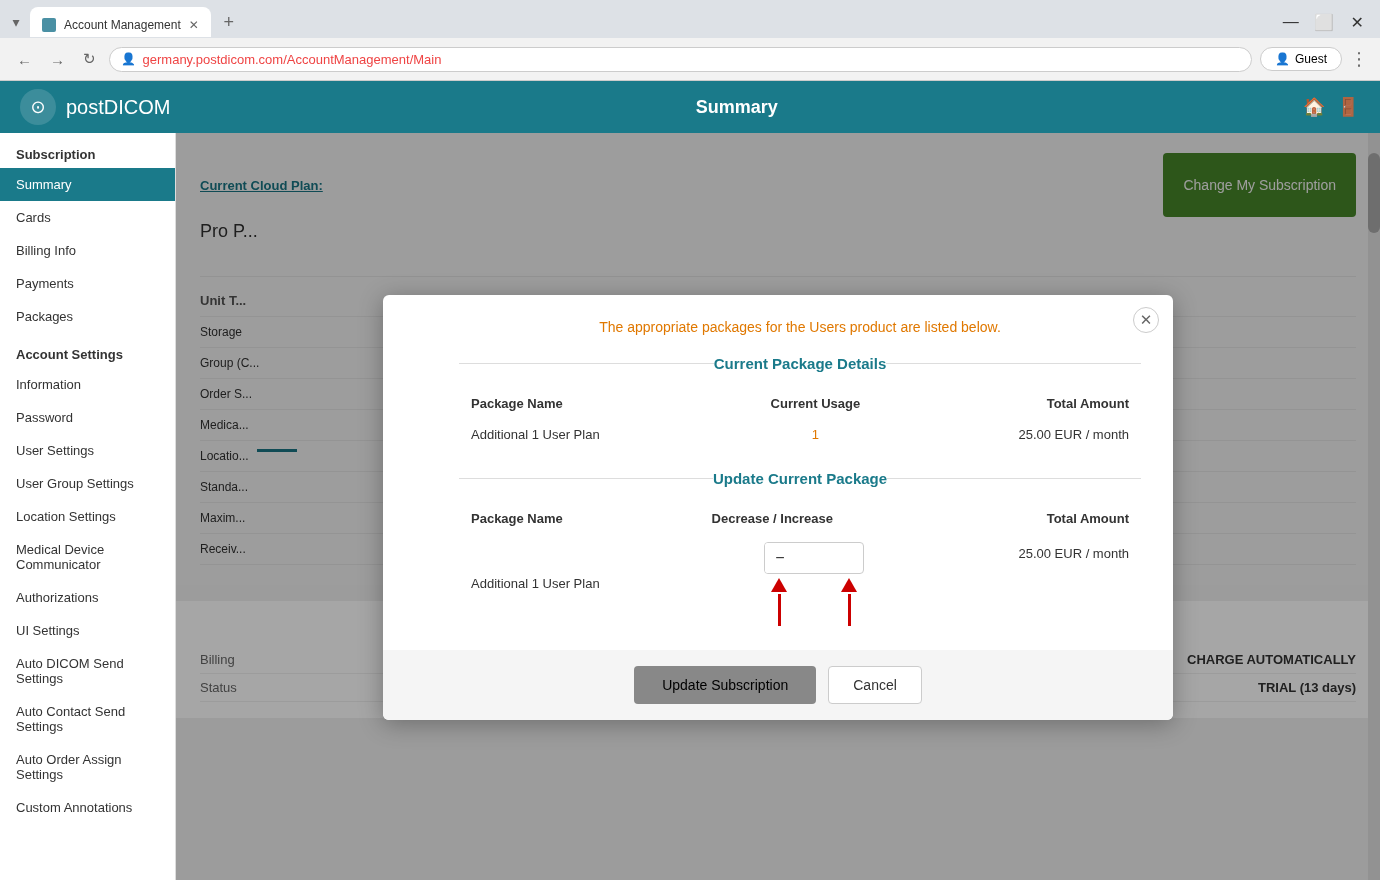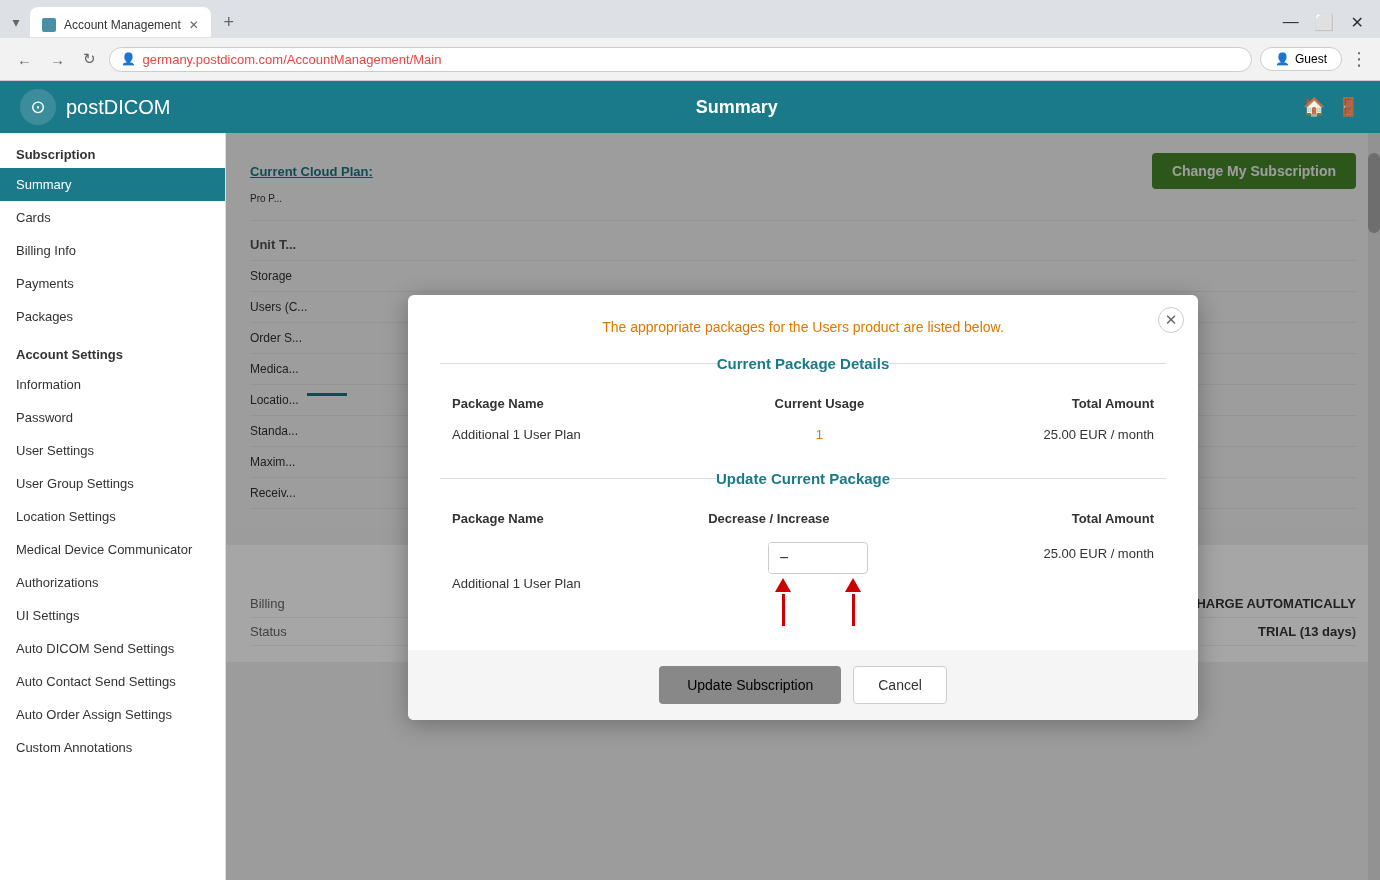--- a/index.html
+++ b/index.html
@@ -135,21 +135,21 @@
 
     
     .main-layout {
       display: flex;
       flex: 1;
       overflow: hidden;
     }
 
     
     .sidebar {
-      width: 226px;
+      width: 176px;
       background: #fff;
       border-right: 1px solid #ddd;
       overflow-y: auto;
       flex-shrink: 0;
     }
     .sidebar-section-title {
       font-weight: bold;
       font-size: 13px;
       color: #333;
       padding: 14px 16px 6px;
@@ -191,30 +191,30 @@
       color: #1a7a8a;
       font-size: 13px;
       font-weight: 600;
       text-decoration: underline;
       cursor: pointer;
     }
     .change-sub-btn {
       background: #4a8c2a;
       color: white;
       border: none;
-      padding: 10px 20px;
+      padding: 24px 20px;
       border-radius: 4px;
       cursor: pointer;
       font-size: 14px;
-      font-weight: bold;
+      font-weight: normal;
     }
     .plan-name {
       color: #333;
-      font-size: 10px;
-      margin-bottom: 16px;
+      font-size: 18px;
+      margin-bottom: 34px;
     }
     .table-row {
       display: flex;
       padding: 8px 0;
       color: #333; font-size: 12px;
       border-bottom: 1px solid #f0f0f0;
     }
 
     
     .scrollbar {
@@ -281,20 +281,21 @@
       background: none; border: 1px solid #ccc;
       border-radius: 50%;
       width: 26px; height: 26px;
       cursor: pointer;
       font-size: 15px;
       display: flex; align-items: center; justify-content: center;
       color: #666;
     }
     .modal-body {
       padding: 24px 32px 0;
+      margin-left: 44px;
     }
     .modal-intro {
       text-align: center;
       font-size: 14px;
       color: #333;
       margin-bottom: 20px;
     }
     .modal-intro span { color: #e07800; }
 
     .section-divider {
@@ -526,21 +527,21 @@
         <div class="plan-name">Pro P...</div>
 
         <div style="border-top: 1px solid #eee; padding-top: 8px;">
           <div class="table-row">
             <span style="color:#555; font-size:13px; font-weight:600;">Unit T...</span>
           </div>
           <div class="table-row">
               <span>Storage</span>
             </div>
           <div class="table-row">
-              <span>Users (C...</span>
+              <span>Group (C...</span>
             </div>
           <div class="table-row">
               <span>Order S...</span>
             </div>
           <div class="table-row">
               <span>Medica...</span>
             </div>
           <div class="table-row">
               <span>Locatio...</span>
               <span style="display:inline-block; width:40px; height:3px; background:#1a7a8a; margin-left:8px; vertical-align:middle;"></span>

